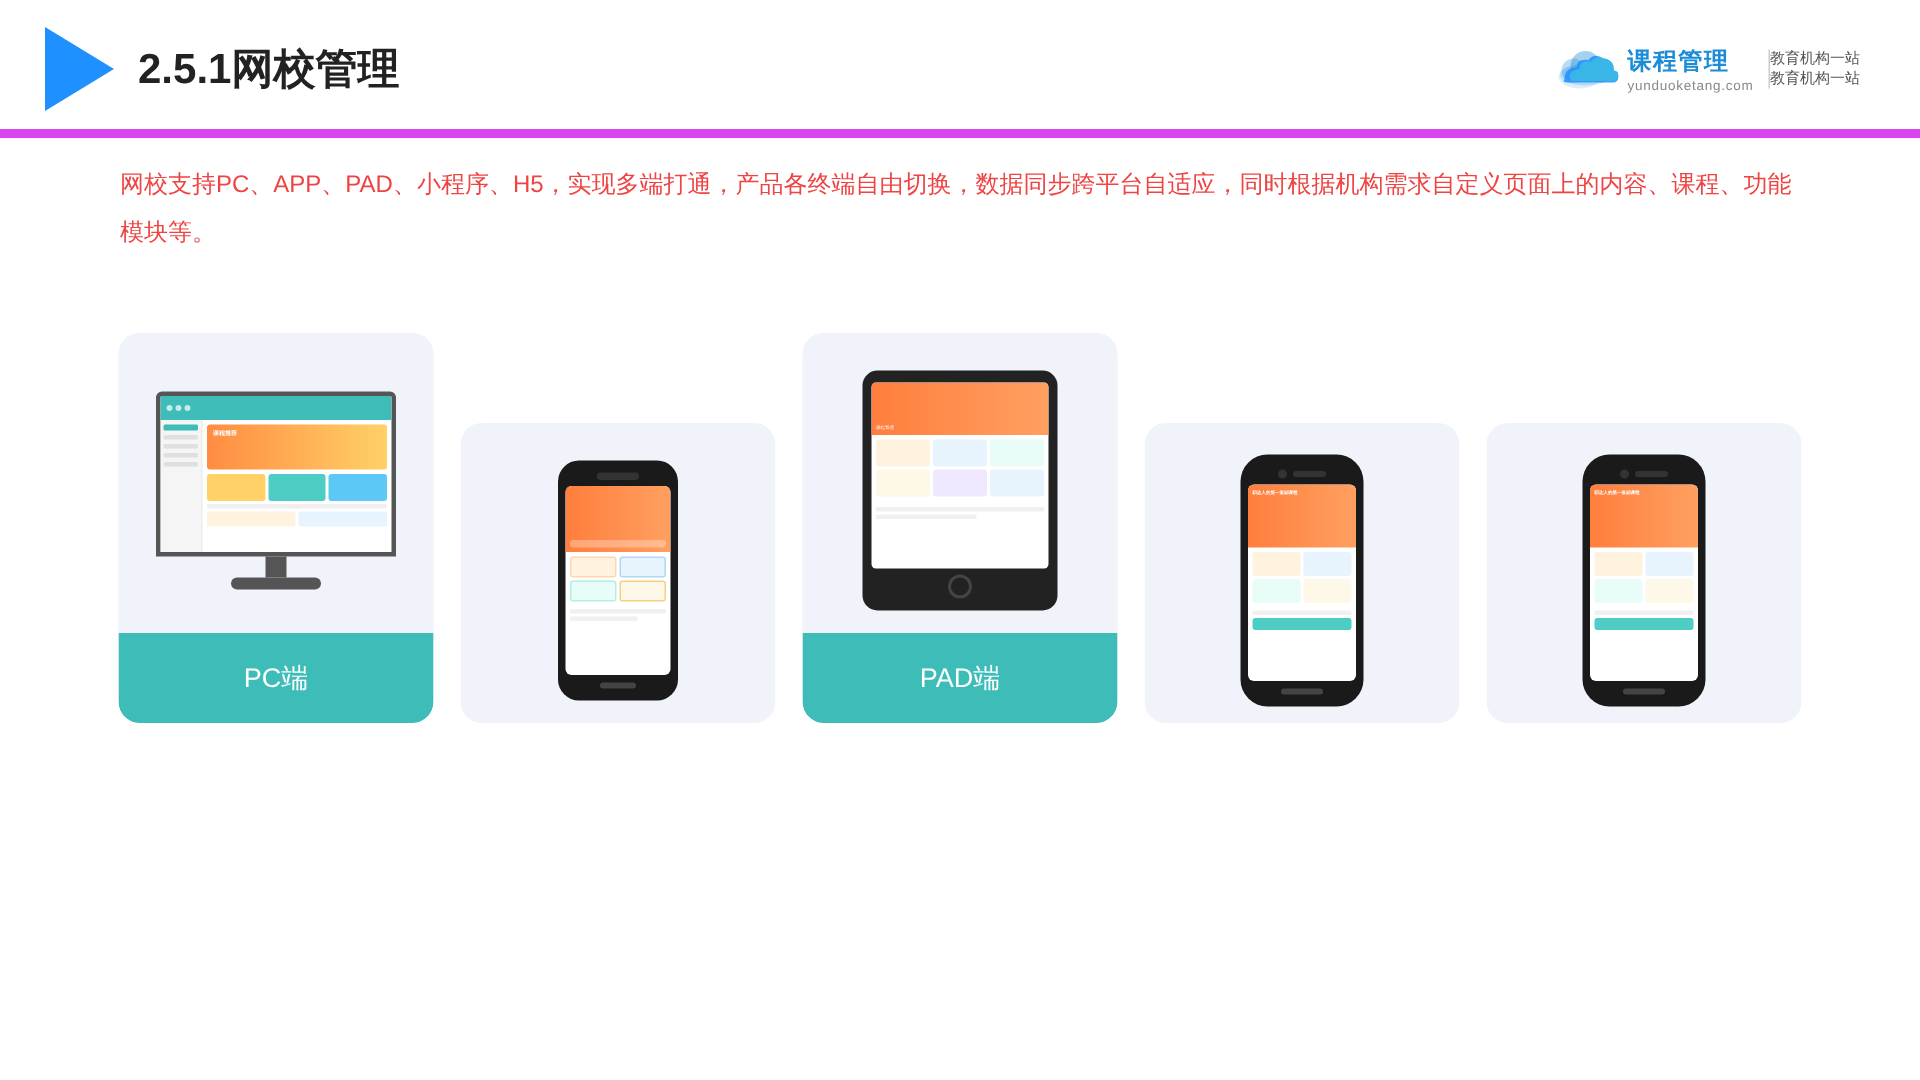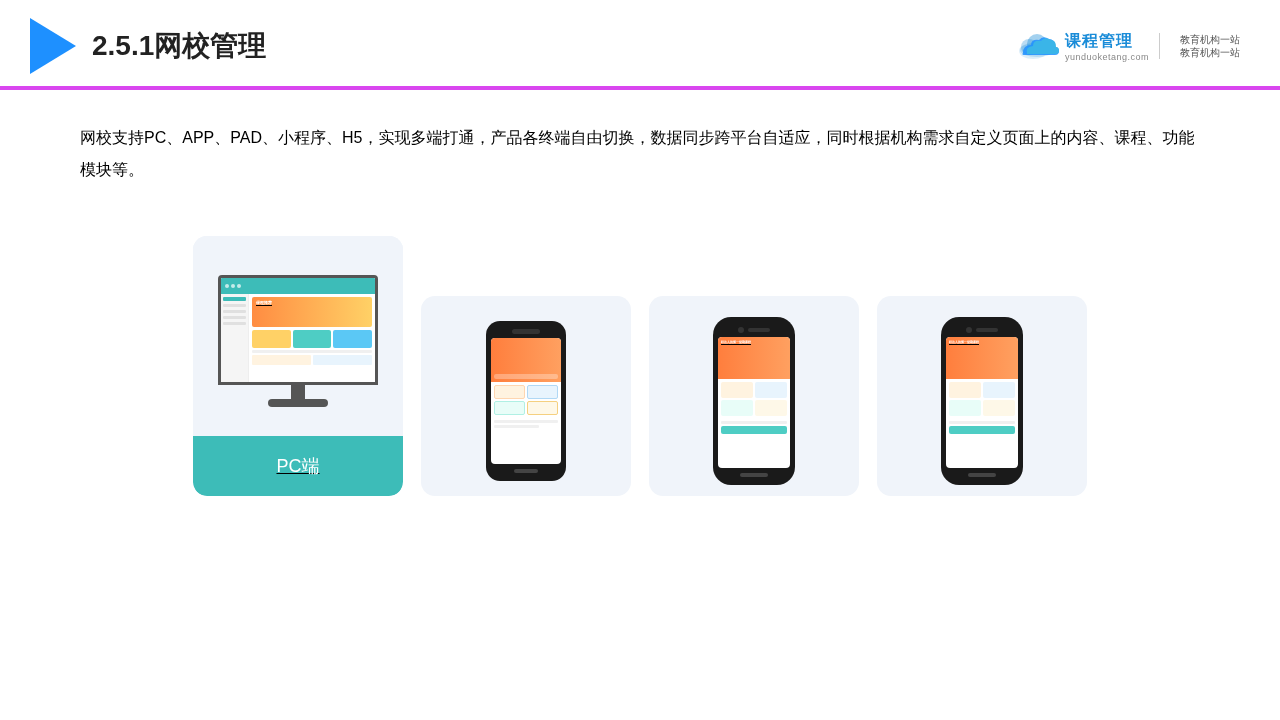--- a/index.html
+++ b/index.html
@@ -10,21 +10,21 @@
       font-family: 'Microsoft YaHei', 'PingFang SC', sans-serif;
       overflow: hidden;
     }
 
     
     .header {
       display: flex;
       align-items: center;
       justify-content: space-between;
       padding: 18px 40px 12px 30px;
-      border-bottom: 4px solid #d946ef;
+      border-bottom: 6px solid #d946ef;
       gap: 13px;
     }
     .header-left {
       display: flex;
       align-items: center;
       gap: 16px;
     }
     .logo-triangle {
       width: 0;
       height: 0;
@@ -65,29 +65,29 @@
       font-size: 9px;
       color: #888;
       letter-spacing: 0.5px;
     }
     .brand-slogan {
       font-size: 10px;
       color: #555;
       line-height: 1.3;
       text-align: left;
       border-left: 1px solid #ccc;
-      padding-left: 20px;
+      padding-left: 0;
       margin-left: 4px;
     }
 
     
     .description {
-      padding: 32px 80px 10px 80px;
+      padding: 16px 80px 10px 80px;
       font-size: 16px;
-      color: #000000;
+      color: #ef4444;
       line-height: 2;
     }
 
     
     .cards-container {
       display: flex;
       justify-content: center;
       align-items: flex-end;
       gap: 18px;
       padding: 30px 60px 40px 60px;
@@ -95,21 +95,20 @@
     }
 
     .card {
       background: #f0f4fa;
       border-radius: 14px;
       display: flex;
       flex-direction: column;
       align-items: flex-end;
       overflow: hidden;
       width: 210px;
-      text-decoration: underline;
     }
 
     .card-image-area {
       width: 100%;
       height: 200px;
       display: flex;
       align-items: center;
       justify-content: center;
       padding: 20px 10px 10px;
       background: #f0f4fa;
@@ -356,20 +355,47 @@
               <div style="height:3px;background:#f0f0f0;border-radius:1px;margin-bottom:2px;"></div>
               <div style="height:3px;background:#f0f0f0;border-radius:1px;width:70%;"></div>
             </div>
           </div>
           <div style="width:24px;height:4px;background:#444;border-radius:2px;margin-top:5px;"></div>
         </div>
       </div>
     </div>
   </div>
 
+  <div class="card">
+    <div class="card-image-area">
+      <div class="tablet-wrap">
+        <div class="tablet-body">
+          <div class="tablet-screen">
+            <div style="width:100%;height:28%;background:linear-gradient(90deg,#ff7e3d,#ffa060);position:relative;">
+              <div style="position:absolute;bottom:3px;left:3px;font-size:3px;color:#fff;">课程管理</div>
+            </div>
+            <div style="padding:3px;display:grid;grid-template-columns:1fr 1fr 1fr;gap:2px;">
+              <div style="height:18px;background:#fff3e0;border-radius:2px;"></div>
+              <div style="height:18px;background:#e8f4fd;border-radius:2px;"></div>
+              <div style="height:18px;background:#e8fdf8;border-radius:2px;"></div>
+              <div style="height:18px;background:#fef8e8;border-radius:2px;"></div>
+              <div style="height:18px;background:#f0e8fe;border-radius:2px;"></div>
+              <div style="height:18px;background:#e8f4fd;border-radius:2px;"></div>
+            </div>
+            <div style="padding:2px 3px;margin-top:2px;">
+              <div style="height:3px;background:#f0f0f0;border-radius:1px;margin-bottom:2px;"></div>
+              <div style="height:3px;background:#f0f0f0;border-radius:1px;width:60%;"></div>
+            </div>
+          </div>
+          <div class="tablet-home"></div>
+        </div>
+      </div>
+    </div>
+    <div class="card-label">PAD端</div>
+  </div>
 
   <div class="card">
     <div class="card-image-area">
       <div class="phone-wrap">
         <div style="background:#1a1a1a;border-radius:18px;width:82px;height:168px;padding:10px 5px 8px;display:flex;flex-direction:column;align-items:center;">
           <div style="display:flex;align-items:center;gap:4px;margin-bottom:4px;">
             <div style="width:6px;height:6px;background:#333;border-radius:50%;"></div>
             <div style="width:22px;height:4px;background:#333;border-radius:2px;"></div>
           </div>
           <div style="flex:1;width:100%;background:#fff;border-radius:4px;overflow:hidden;">

